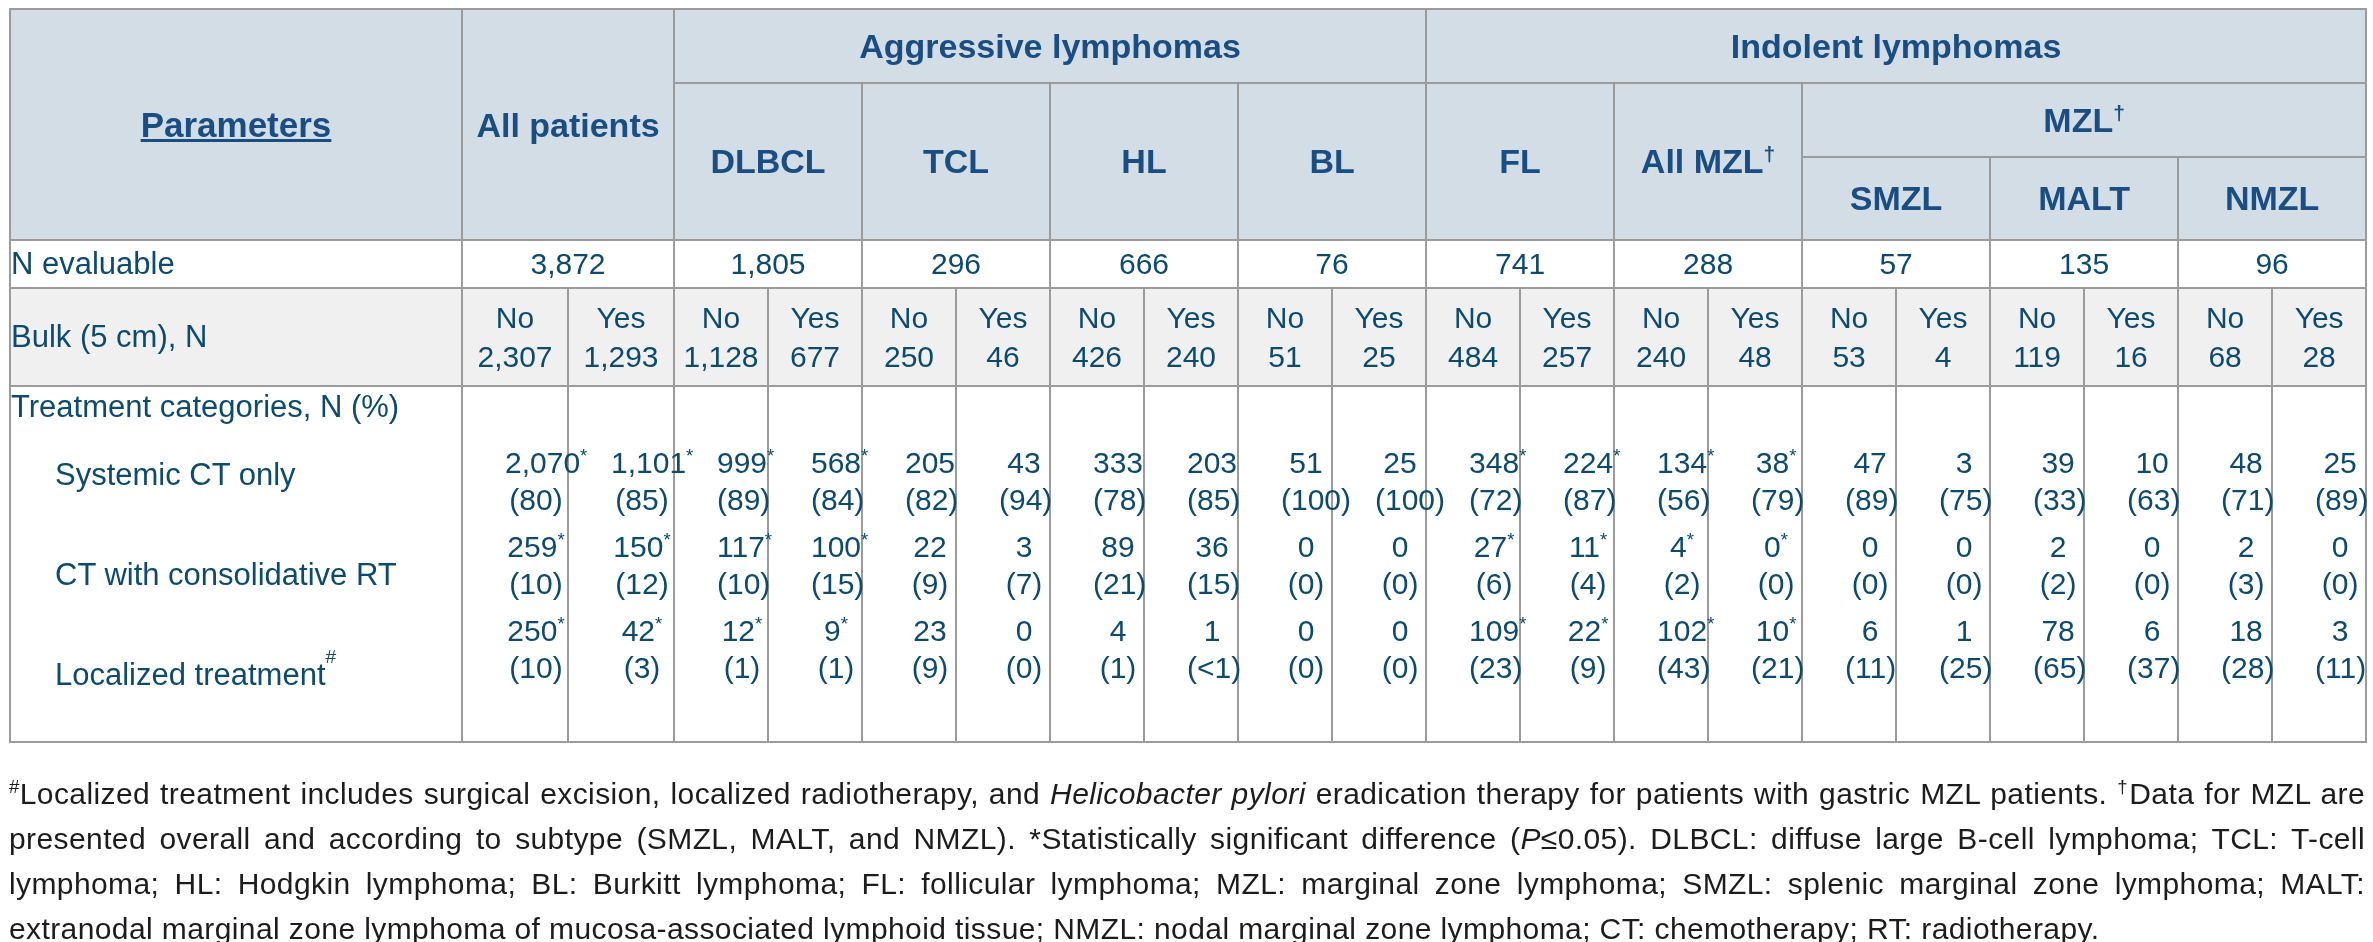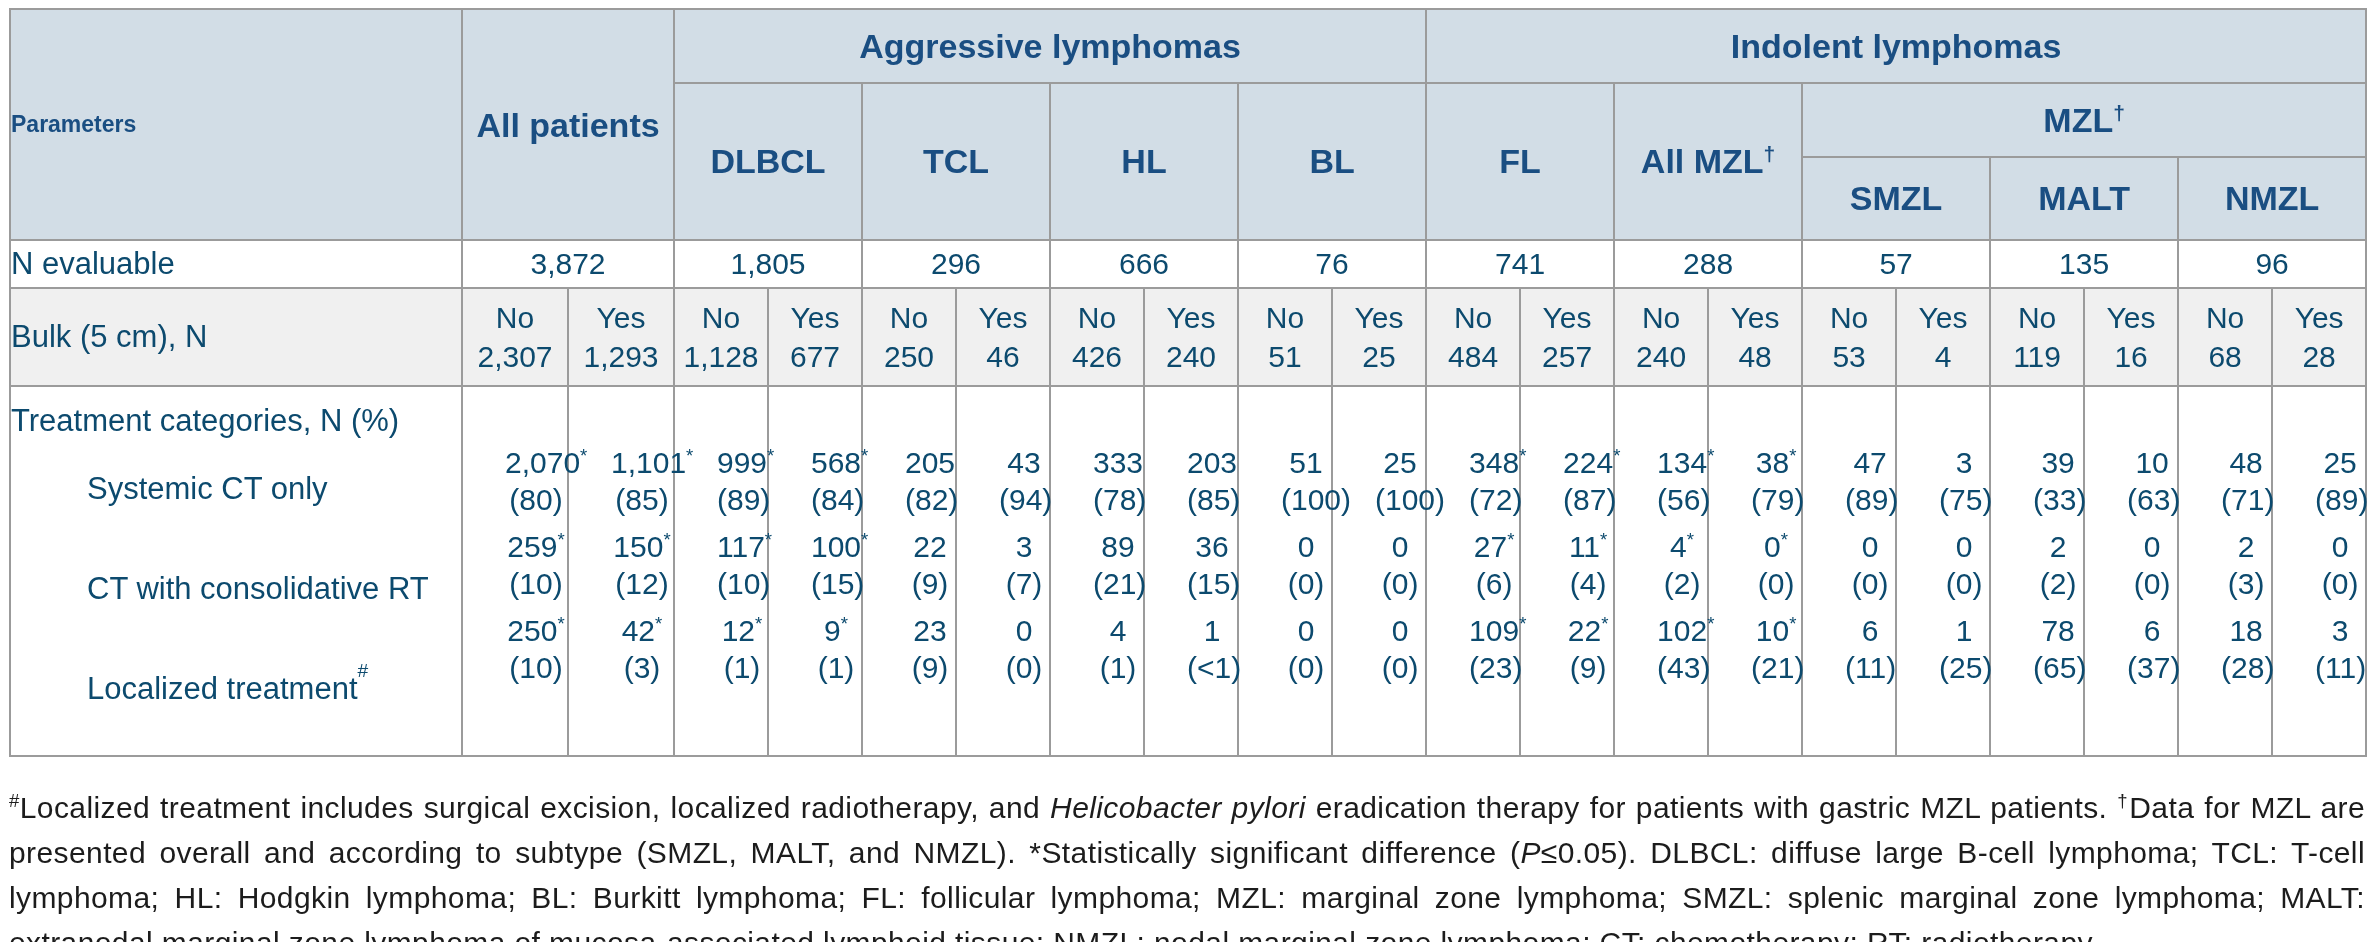--- a/index.html
+++ b/index.html
@@ -4,36 +4,36 @@
 <style>
   html,body{margin:0;padding:0;background:#ffffff;width:2373px;height:942px;overflow:hidden;
     font-family:"Liberation Sans", sans-serif;-webkit-font-smoothing:antialiased;}
   .page{padding:8px 9px 0 9px;}
 
   table.main{border-collapse:collapse;table-layout:fixed;width:2356px;}
   table.main th, table.main td{border:2px solid #9b9b9b;padding:0;margin:0;}
 
   
   thead th{background:#d2dde6;color:#1a4e82;font-weight:bold;font-size:34px;text-align:center;vertical-align:middle;}
-  th.params{text-align:left;padding-left:18px;font-size:23px;}
+  th.params{text-align:center;padding-left:18px;font-size:35px;text-decoration:underline;}
   tr.hrow1 th{height:72px;margin-left:21px;}
   tr.hrow2 th{height:72px;}
   tr.hrow3 th{height:81px;}
   th .dag{font-size:0.62em;vertical-align:super;line-height:0;}
   th.allpat{padding:0 18px;line-height:40px;}
 
   
   tbody td{font-size:30px;color:#0c4a6e;text-align:center;vertical-align:middle;background:#ffffff;}
   td.rowlabel{text-align:left;padding-left:14px;font-size:31px;}
   tr.r-neval td{height:46px;}
   tr.r-bulk td{height:96px;background:#f0f0f0;}
   .bulk-cell{display:flex;flex-direction:column;justify-content:center;line-height:39px;height:96px;}
   tr.r-treat td{height:308px;vertical-align:top;}
-  .t-head{height:52px;display:flex;align-items:flex-start;padding-top:16px;font-size:31px;}
-  .t-sub{height:84px;display:flex;align-items:flex-start;padding-top:16px;padding-left:44px;font-size:31px;margin-left:32px;}
+  .t-head{height:52px;display:flex;align-items:flex-start;padding-top:2px;font-size:31px;}
+  .t-sub{height:84px;display:flex;align-items:flex-start;padding-top:16px;padding-left:44px;font-size:31px;}
   .t-spacer{height:52px;}
   .t-entry{height:84px;display:flex;flex-direction:column;justify-content:center;line-height:37px;padding-left:42px;}
   sup.star{font-size:0.62em;vertical-align:super;line-height:0;}
   sup.hash{font-size:0.62em;vertical-align:super;line-height:0;}
 
   
   .footnote{margin-top:28px;width:2356px;font-size:30px;line-height:45px;color:#1c1c1c;
     text-align:justify;letter-spacing:0.4px;}
   .footnote sup{font-size:0.62em;line-height:0;}
 </style>

